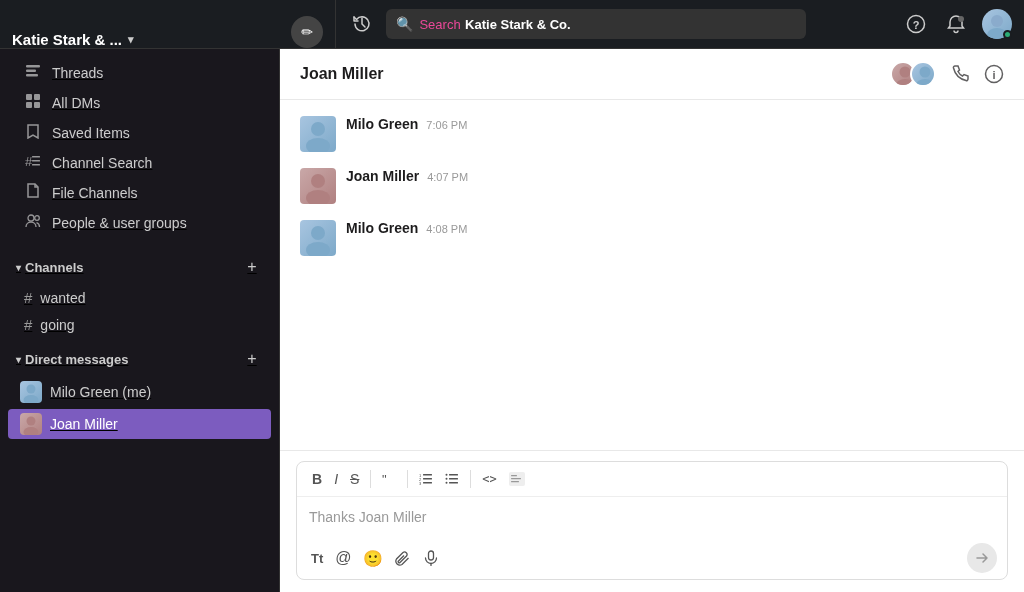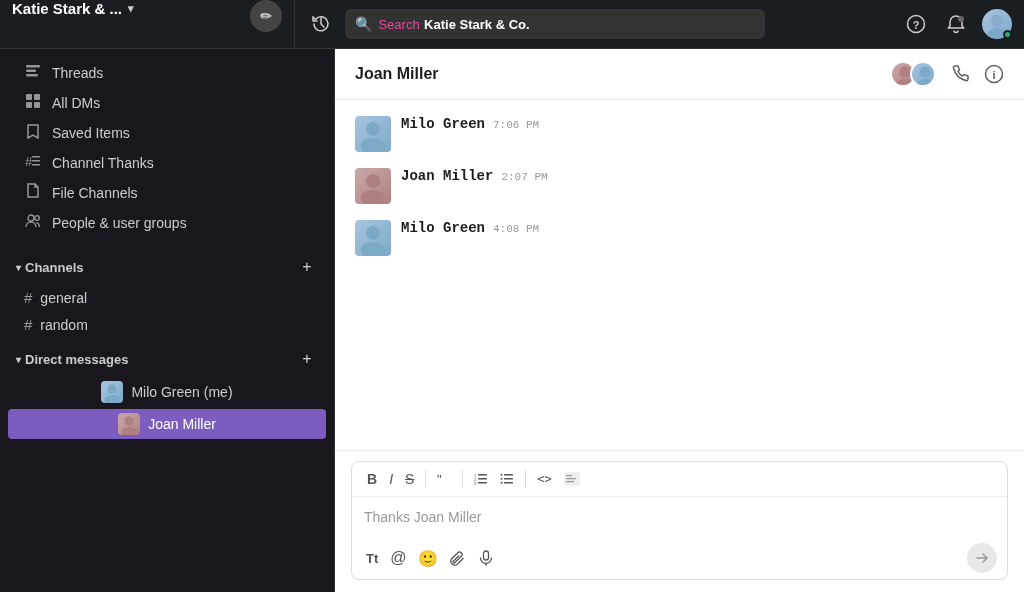--- a/index.html
+++ b/index.html
@@ -1,71 +1,71 @@
 <!DOCTYPE html>
 <html><head>
   <meta charset="utf-8">
   <style>
     * { box-sizing: border-box; margin: 0; padding: 0; }
     body { font-family: -apple-system, BlinkMacSystemFont, 'Segoe UI', sans-serif; width: 1024px; height: 592px; overflow: hidden; display: flex; flex-direction: column; background: #1a1d21; }
 
     
     .top-bar { display: flex; align-items: center; height: 49px; background: #1a1d21; border-bottom: 1px solid #333; flex-shrink: 0; }
-    .workspace-header { width: 295px; display: flex; align-items: flex-start; justify-content: space-between; padding: 0 12px; height: 100%; border-right: 1px solid #333; flex-shrink: 0; }
+    .workspace-header { width: 336px; display: flex; align-items: flex-end; justify-content: space-between; padding: 0 12px; height: 100%; border-right: 1px solid #333; flex-shrink: 0; }
     .workspace-name { color: #fff; font-size: 15px; font-weight: 700; display: flex; align-items: center; gap: 6px; cursor: pointer; }
     .workspace-name .chevron { font-size: 11px; color: #ccc; }
     .edit-btn { width: 32px; height: 32px; border-radius: 50%; background: #444; border: none; color: #fff; cursor: pointer; display: flex; align-items: center; justify-content: center; font-size: 14px; }
 
     .top-bar-right { flex: 1; display: flex; align-items: center; padding: 0 12px; gap: 10px; }
     .history-btn { color: #ccc; cursor: pointer; font-size: 18px; background: none; border: none; display: flex; align-items: center; }
     .search-bar { flex: 1; max-width: 420px; background: #333; border-radius: 6px; display: flex; align-items: center; padding: 0 10px; height: 30px; cursor: text; }
     .search-bar .search-icon { color: #999; font-size: 14px; margin-right: 6px; }
     .search-bar .search-text { color: #ec4899; font-size: 13px; }
     .search-bar .search-workspace { color: #fff; font-size: 13px; font-weight: 600; }
     .top-bar-icons { display: flex; align-items: center; gap: 12px; margin-left: auto; }
     .top-icon { color: #ccc; font-size: 18px; cursor: pointer; background: none; border: none; display: flex; align-items: center; justify-content: center; width: 28px; height: 28px; }
     .avatar-container { position: relative; cursor: pointer; }
     .avatar-img { width: 30px; height: 30px; border-radius: 50%; background: #666; display: flex; align-items: center; justify-content: center; overflow: hidden; }
     .status-dot { position: absolute; bottom: 0; right: 0; width: 9px; height: 9px; background: #2bac76; border-radius: 50%; border: 2px solid #1a1d21; }
 
     
     .main { display: flex; flex: 1; overflow: hidden; }
 
     
-    .sidebar { width: 335px; background: #19171d; display: flex; flex-direction: column; flex-shrink: 0; border-right: 1px solid #333; overflow-y: auto; }
+    .sidebar { width: 280px; background: #19171d; display: flex; flex-direction: column; flex-shrink: 0; border-right: 1px solid #333; overflow-y: auto; text-decoration: underline; }
     .sidebar-nav { padding: 8px 0; }
     .nav-item { display: flex; align-items: center; gap: 10px; padding: 5px 16px; cursor: pointer; color: #ccc; font-size: 14px; border-radius: 4px; margin: 1px 8px; }
     .nav-item .nav-icon { font-size: 15px; opacity: 0.7; width: 18px; text-align: center; }
     .nav-item span { font-size: 14px; }
 
     .section-header { display: flex; align-items: center; justify-content: space-between; padding: 10px 16px 6px; cursor: pointer; color: #ccc; font-size: 13px; font-weight: 600; }
     .section-header .add-btn { width: 22px; height: 22px; border-radius: 4px; display: flex; align-items: center; justify-content: center; cursor: pointer; background: none; border: none; color: #ccc; font-size: 16px; }
 
     .channel-item { display: flex; align-items: center; gap: 8px; padding: 4px 16px; cursor: pointer; color: #ccc; font-size: 14px; border-radius: 4px; margin: 1px 8px; }
     .channel-item .hash { font-size: 15px; color: #999; }
 
-    .dm-item { display: flex; align-items: center; gap: 8px; padding: 4px 12px; cursor: pointer; color: #ccc; font-size: 14px; border-radius: 4px; margin: 1px 8px; justify-content: center; }
+    .dm-item { display: flex; align-items: center; gap: 8px; padding: 4px 12px; cursor: pointer; color: #ccc; font-size: 14px; border-radius: 4px; margin: 1px 8px; }
     .dm-item.active { background: #7c5cbf; color: #fff; }
     .dm-avatar { width: 22px; height: 22px; border-radius: 4px; background: #666; display: flex; align-items: center; justify-content: center; overflow: hidden; font-size: 10px; color: #fff; flex-shrink: 0; }
 
     
     .chat-area { flex: 1; display: flex; flex-direction: column; background: #fff; }
 
     
     .chat-header { display: flex; align-items: center; justify-content: space-between; padding: 12px 20px; border-bottom: 1px solid #e8e8e8; flex-shrink: 0; }
     .chat-header-left .chat-title { font-size: 16px; font-weight: 700; color: #1d1c1d; }
     .chat-header-right { display: flex; align-items: center; gap: 14px; }
     .header-avatars { display: flex; align-items: center; }
     .header-avatar { width: 26px; height: 26px; border-radius: 50%; background: #aaa; border: 2px solid #fff; margin-left: -6px; overflow: hidden; }
     .header-avatar:first-child { margin-left: 0; }
     .header-icon-btn { background: none; border: none; cursor: pointer; color: #616061; font-size: 18px; display: flex; align-items: center; justify-content: center; }
 
     
     .messages { flex: 1; overflow-y: auto; padding: 16px 20px; display: flex; flex-direction: column; gap: 16px; }
-    .message { display: flex; gap: 10px; font-family: Liberation Mono, monospace; }
+    .message { display: flex; gap: 10px; }
     .msg-avatar { width: 36px; height: 36px; border-radius: 4px; background: #aaa; flex-shrink: 0; overflow: hidden; }
     .msg-content { flex: 1; }
     .msg-header { display: flex; align-items: baseline; gap: 8px; margin-bottom: 3px; }
     .msg-name { font-size: 14px; font-weight: 700; color: #1d1c1d; }
     .msg-time { font-size: 11px; color: #999; }
     .msg-text { font-size: 14px; color: #1d1c1d; line-height: 1.5; }
 
     
     .message-input-area { padding: 10px 16px 12px; border-top: 1px solid #e8e8e8; flex-shrink: 0; }
     .input-box { border: 1px solid #ddd; border-radius: 8px; overflow: hidden; }
@@ -177,21 +177,21 @@
       </div>
       <div class="nav-item">
         <span class="nav-icon">
           <svg width="16" height="16" viewBox="0 0 16 16" fill="none">
               <text x="0" y="13" font-size="13" fill="#ccc">#</text>
               <rect x="7" y="3" width="8" height="1.5" rx="0.5" fill="#ccc"></rect>
               <rect x="7" y="7" width="8" height="1.5" rx="0.5" fill="#ccc"></rect>
               <rect x="7" y="11" width="8" height="1.5" rx="0.5" fill="#ccc"></rect>
             </svg>
         </span>
-        <span>Channel Thanks</span>
+        <span>Channel Search</span>
       </div>
       <div class="nav-item">
         <span class="nav-icon">
           <svg width="16" height="16" viewBox="0 0 16 16" fill="none">
               <path d="M3 1h7l3 3v10H3V1z" stroke="#ccc" stroke-width="1.5" fill="none"></path>
               <path d="M10 1v3h3" stroke="#ccc" stroke-width="1.5" fill="none"></path>
             </svg>
         </span>
         <span>File Channels</span>
       </div>
@@ -210,25 +210,25 @@
 
     <div class="section-header">
       <div class="section-left">
         <span style="font-size:10px">▾</span>
         <span>Channels</span>
       </div>
       <button class="add-btn">+</button>
     </div>
     <div class="channel-item">
       <span class="hash">#</span>
-      <span>general</span>
+      <span>wanted</span>
     </div>
     <div class="channel-item">
       <span class="hash">#</span>
-      <span>random</span>
+      <span>going</span>
     </div>
 
     <div class="section-header">
       <div class="section-left">
         <span style="font-size:10px">▾</span>
         <span>Direct messages</span>
       </div>
       <button class="add-btn">+</button>
     </div>
     <div class="dm-item">
@@ -306,21 +306,21 @@
       <div class="message">
         <div class="msg-avatar avatar-joan">
           <svg width="36" height="36" viewBox="0 0 36 36">
               <circle cx="18" cy="13" r="7" fill="#b08080"></circle>
               <ellipse cx="18" cy="30" rx="12" ry="8" fill="#b08080"></ellipse>
             </svg>
         </div>
         <div class="msg-content">
           <div class="msg-header">
             <span class="msg-name">Joan Miller</span>
-            <span class="msg-time">2:07 PM</span>
+            <span class="msg-time">4:07 PM</span>
           </div>
         </div>
       </div>
 
       <div class="message">
         <div class="msg-avatar avatar-milo">
           <svg width="36" height="36" viewBox="0 0 36 36">
               <circle cx="18" cy="13" r="7" fill="#7da9c9"></circle>
               <ellipse cx="18" cy="30" rx="12" ry="8" fill="#7da9c9"></ellipse>
             </svg>

